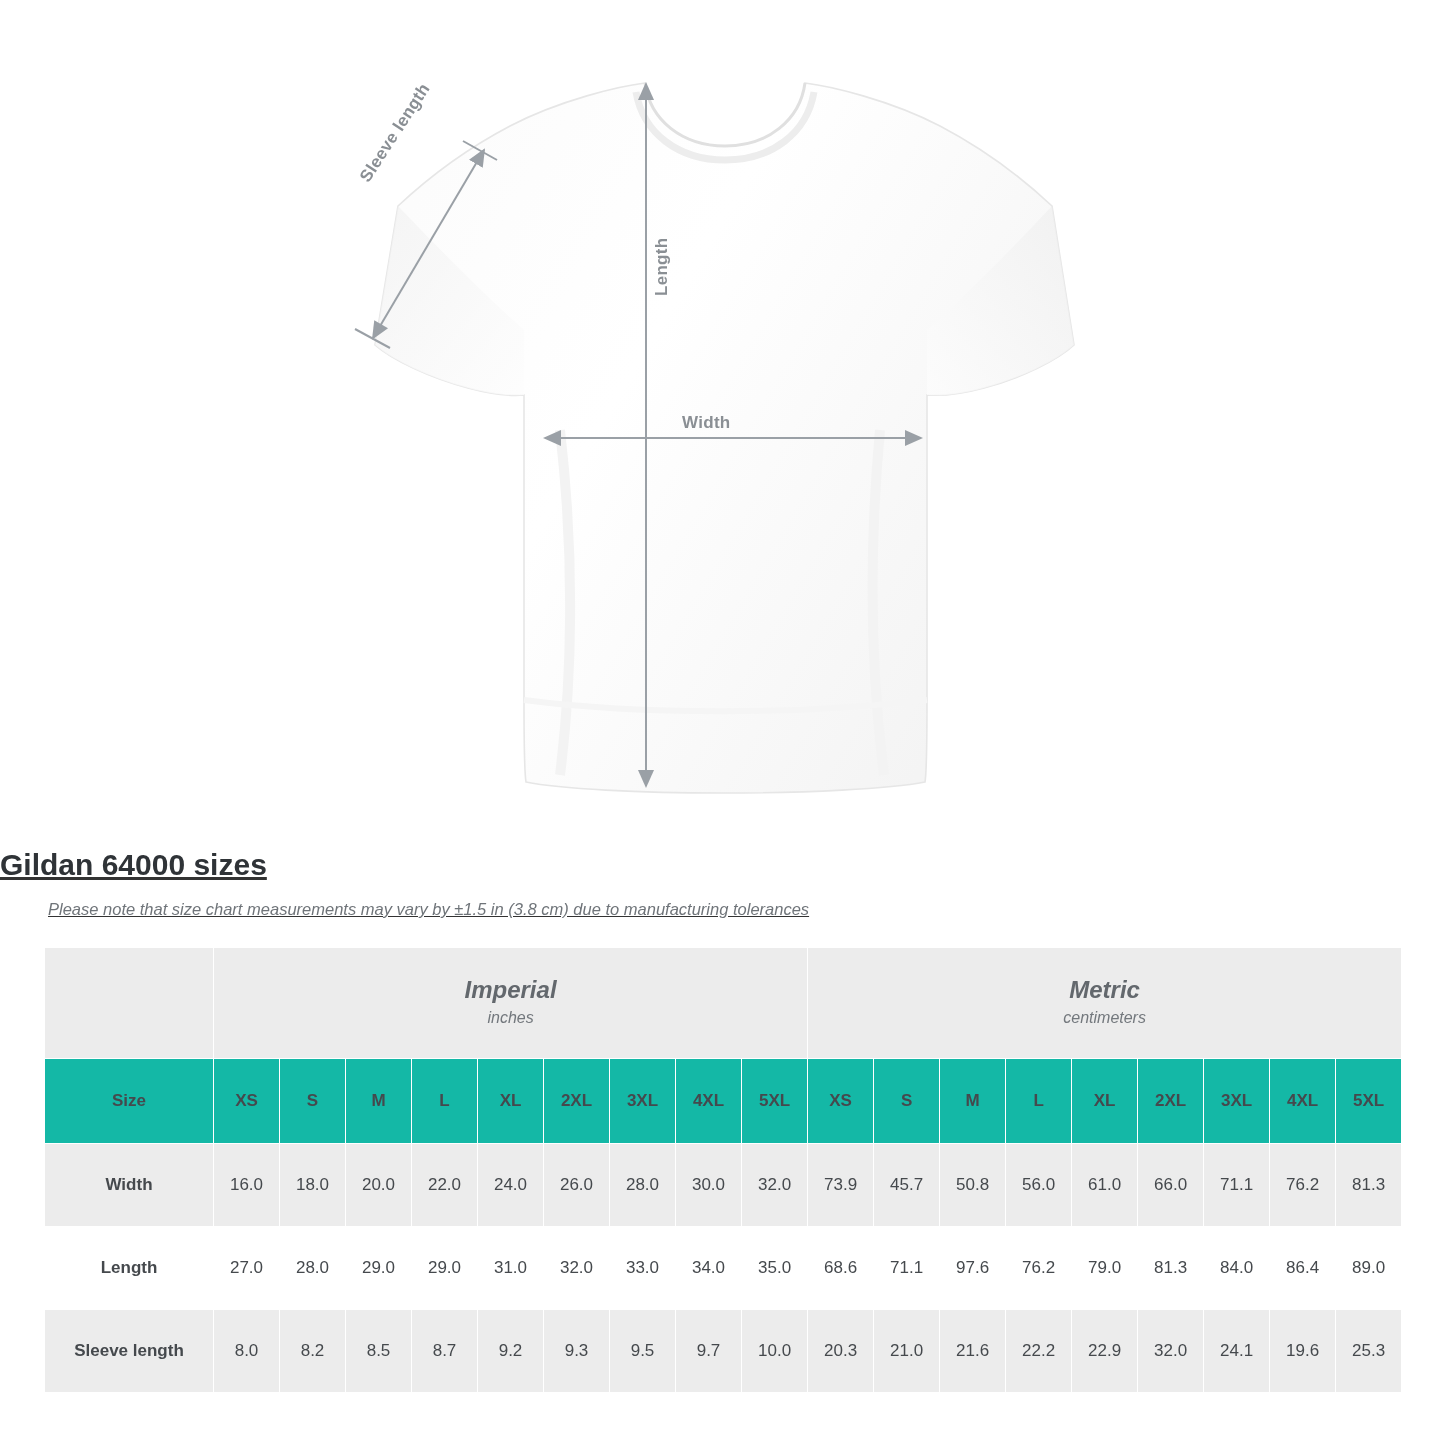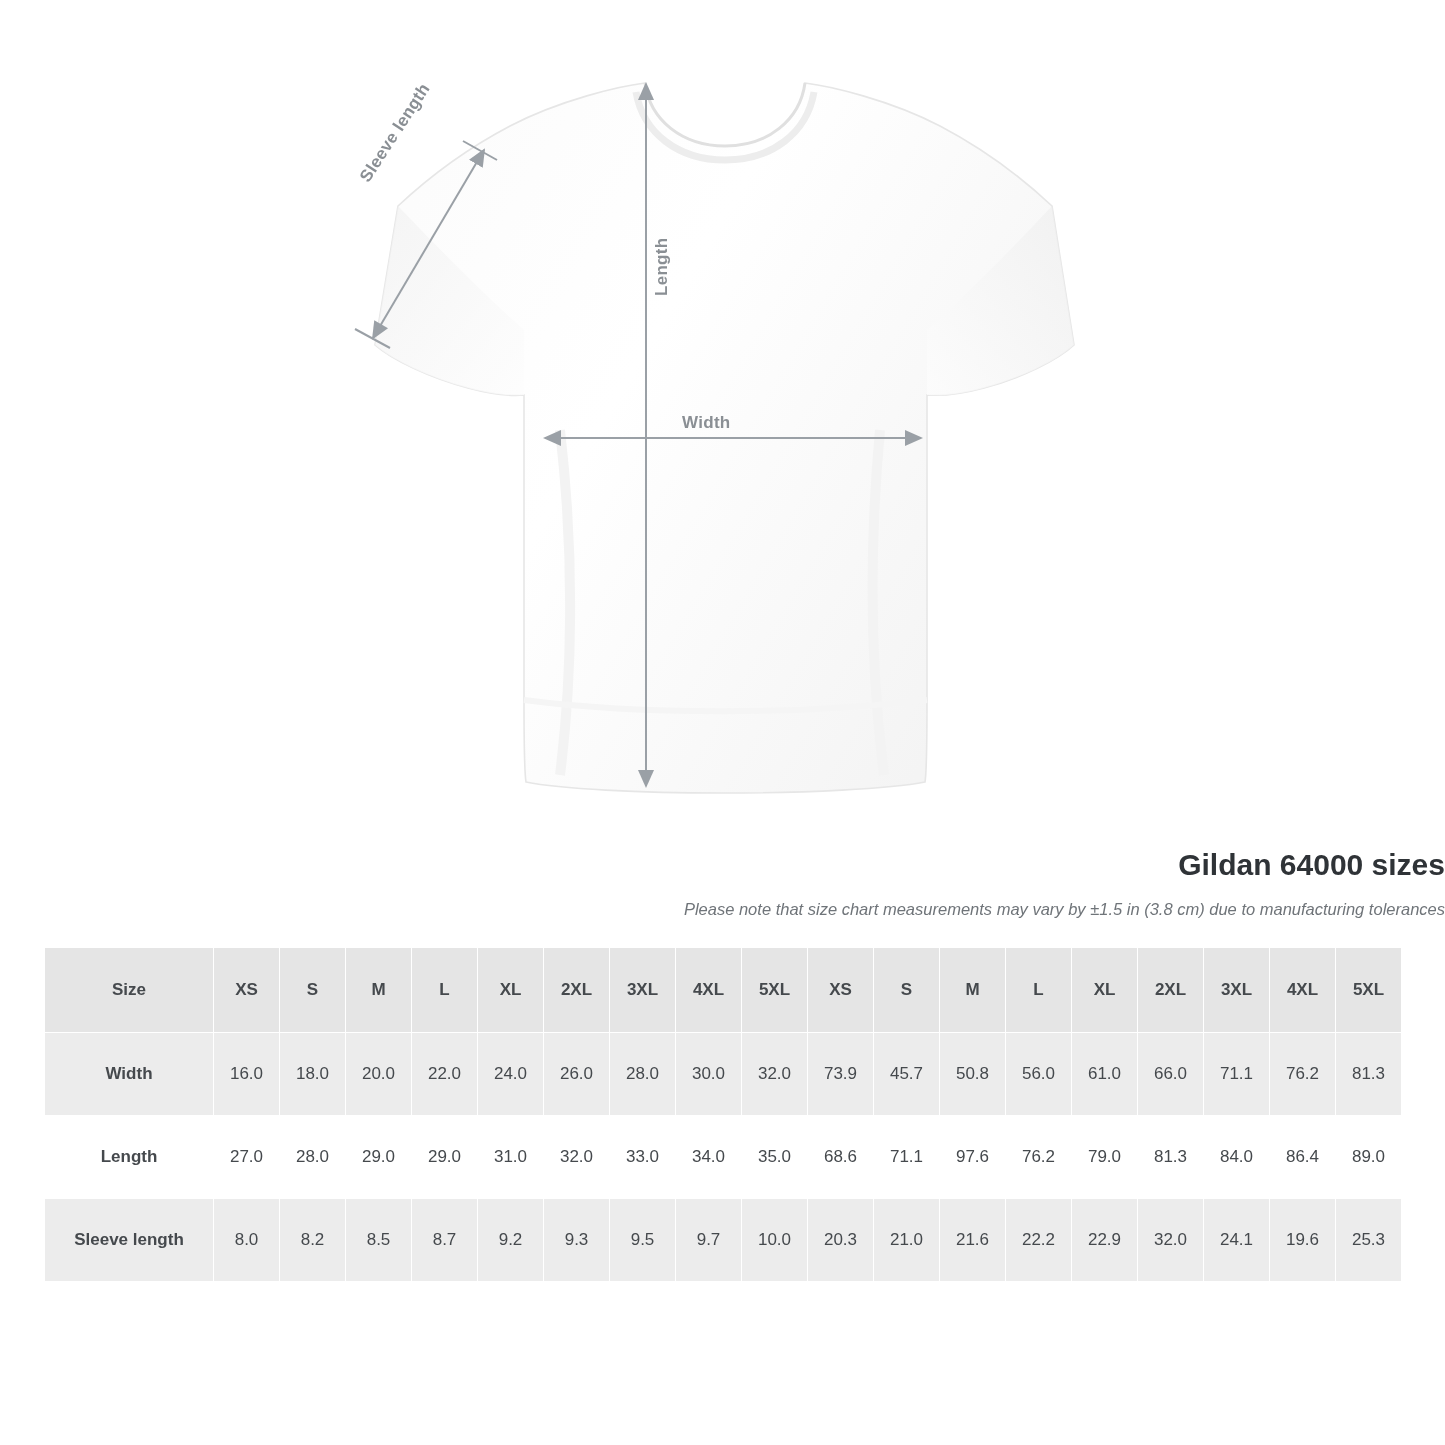--- a/index.html
+++ b/index.html
@@ -46,22 +46,23 @@
     transform: rotate(-90deg);
     transform-origin: left top;
   }
   .label-width {
     left: 682px;
     top: 413px;
   }
 
   
   .heading-block {
-    text-align: right;
+    text-align: left;
     margin-top: 18px;
+    text-decoration: underline;
   }
   .chart-title {
     font-size: 30px;
     font-weight: bold;
     color: #2f3337;
     margin: 0;
   }
   .chart-note {
     font-size: 16.5px;
     font-style: italic;
@@ -99,21 +100,21 @@
     color: #63686d;
     line-height: 1.25;
   }
   .unit-sub {
     font-size: 16px;
     font-style: italic;
     color: #73787d;
     line-height: 1.6;
   }
   .hdrrow td {
-    background: #e5e5e5;
+    background: #14b8a6;
     height: 84px;
     font-weight: bold;
     font-size: 17px;
     color: #3c4043;
   }
   .hdrrow td.rowlabel {
     font-weight: bold;
   }
   .datarow td {
     height: 82px;
@@ -231,20 +232,31 @@
         <col class="c-cell">
         <col class="c-cell">
         <col class="c-cell">
       <col class="c-cell">
         <col class="c-cell">
         <col class="c-cell">
         <col class="c-cell">
     </colgroup>
     <tbody>
 
+      <tr class="unitrow">
+        <td></td>
+        <td colspan="9">
+          <div class="unit-name">Imperial</div>
+          <div class="unit-sub">inches</div>
+        </td>
+        <td colspan="9">
+          <div class="unit-name">Metric</div>
+          <div class="unit-sub">centimeters</div>
+        </td>
+      </tr>
 
       <tr class="hdrrow">
         <td class="rowlabel">Size</td>
         <td>XS</td>
         <td>S</td>
         <td>M</td>
         <td>L</td>
         <td>XL</td>
         <td>2XL</td>
         <td>3XL</td>

